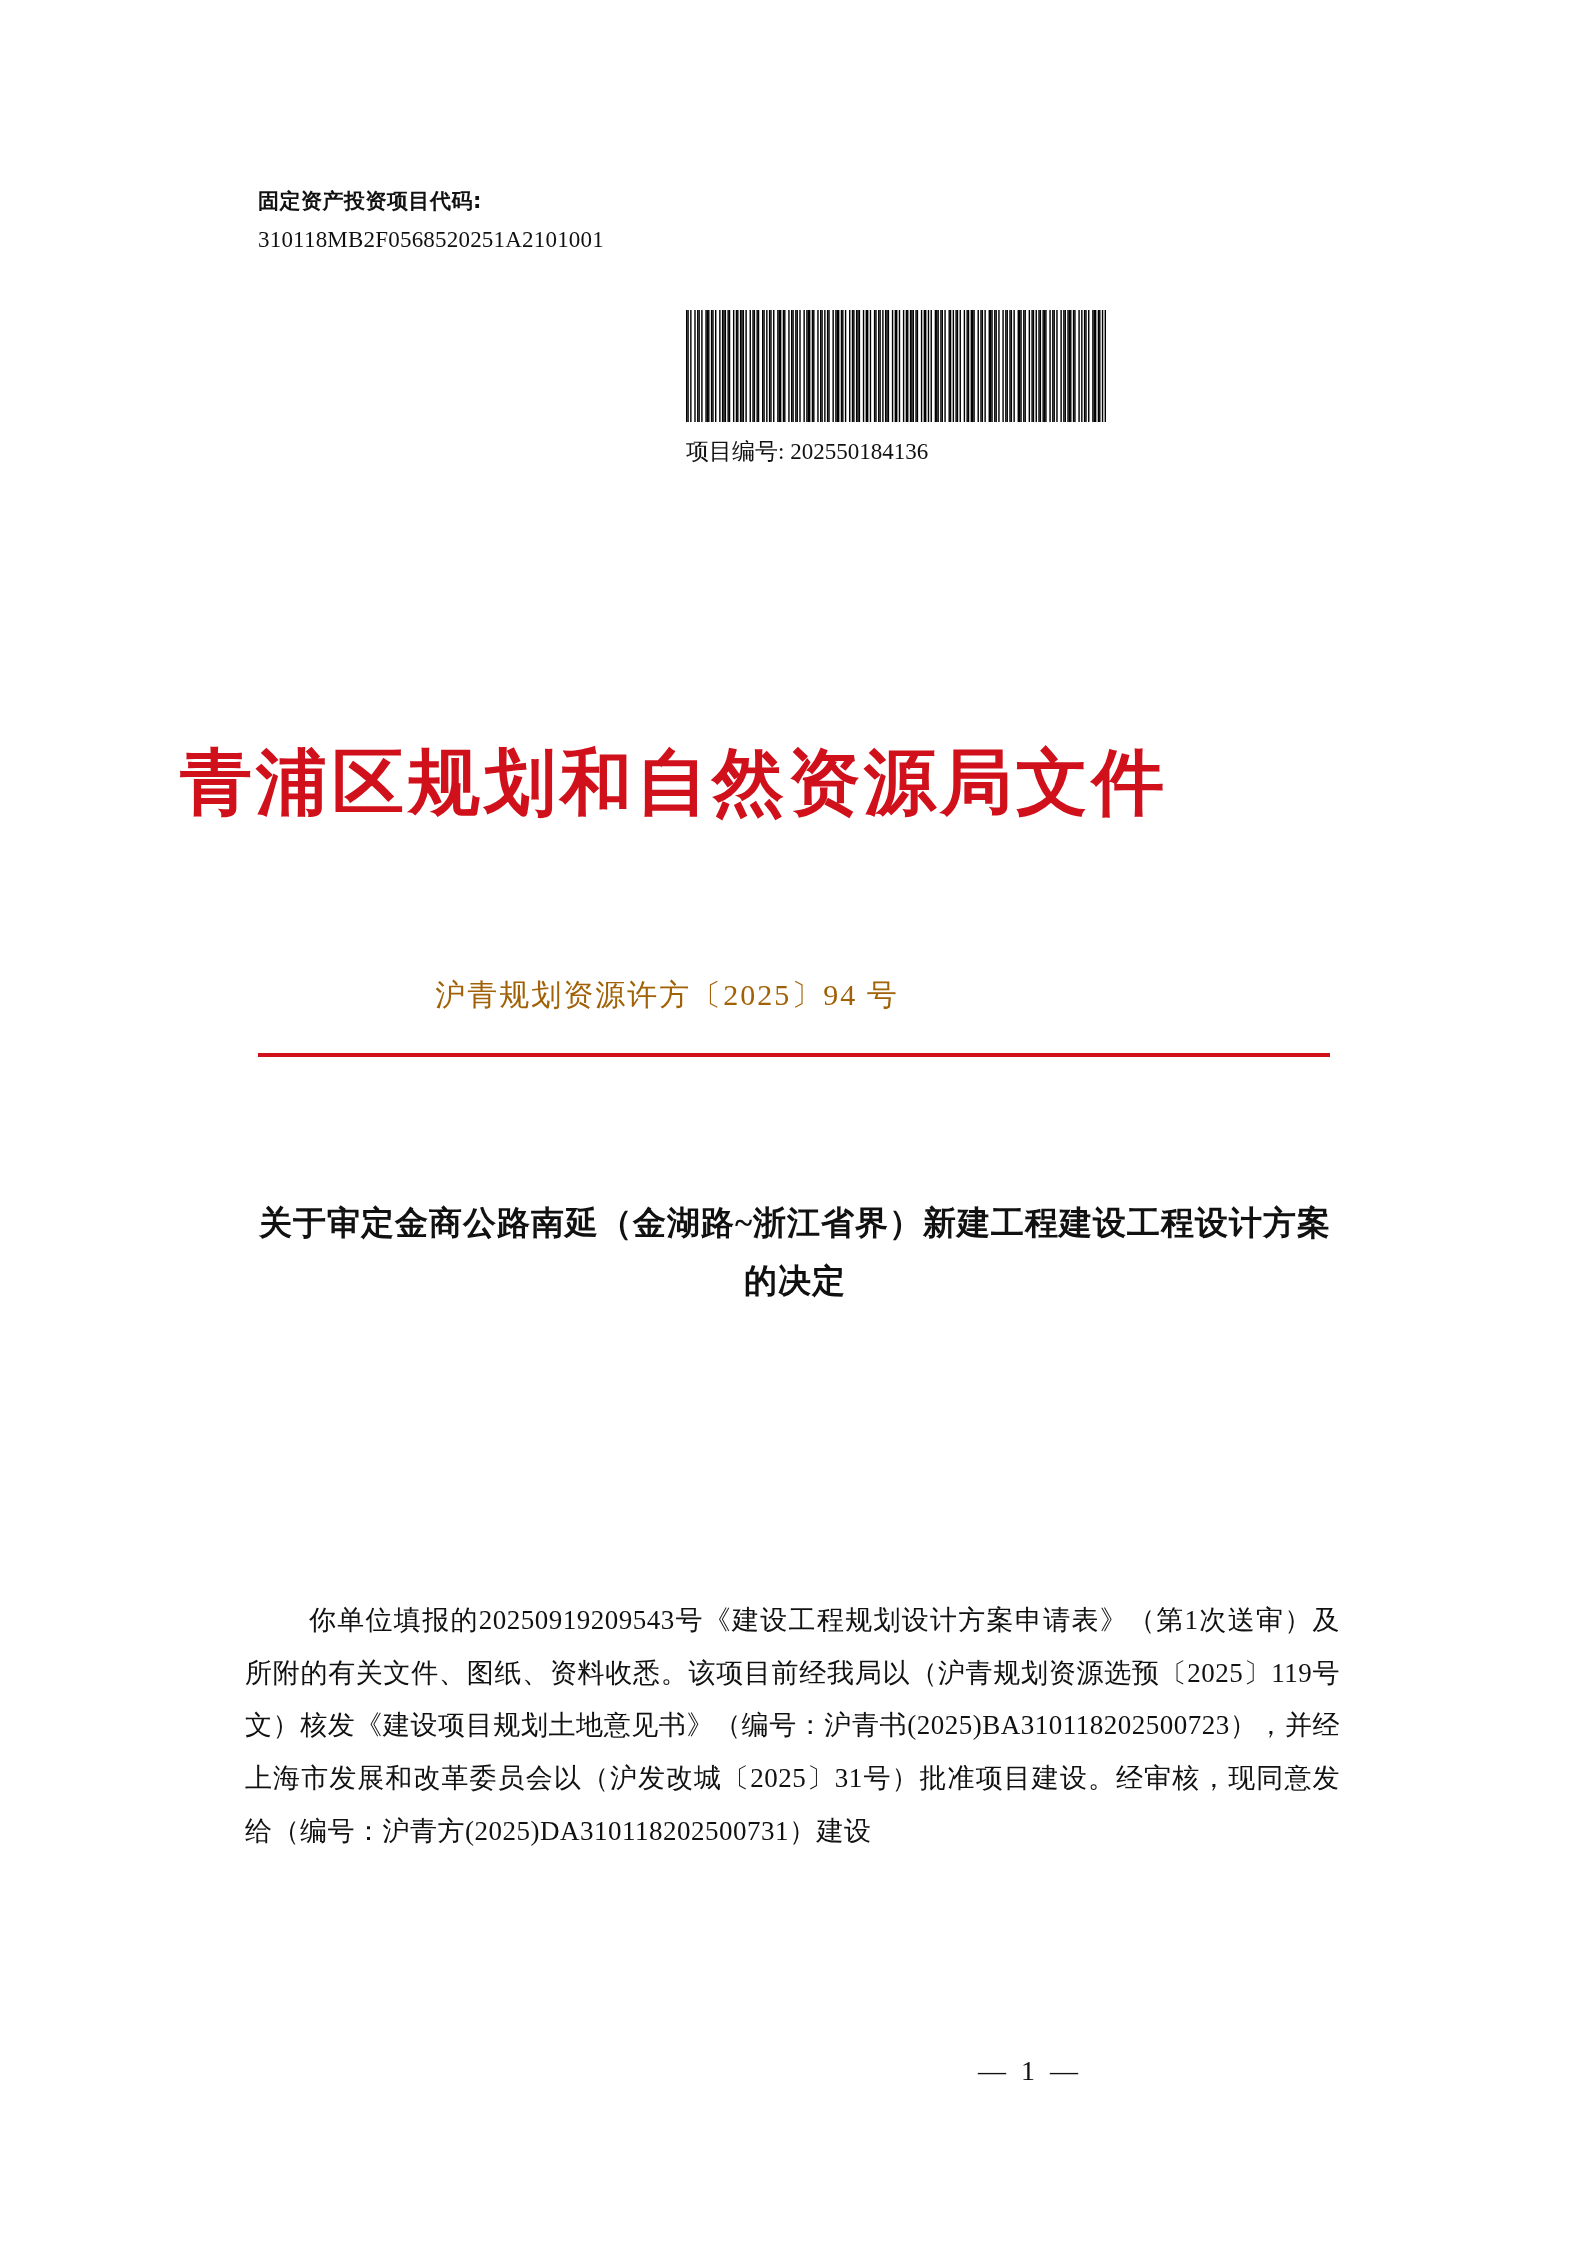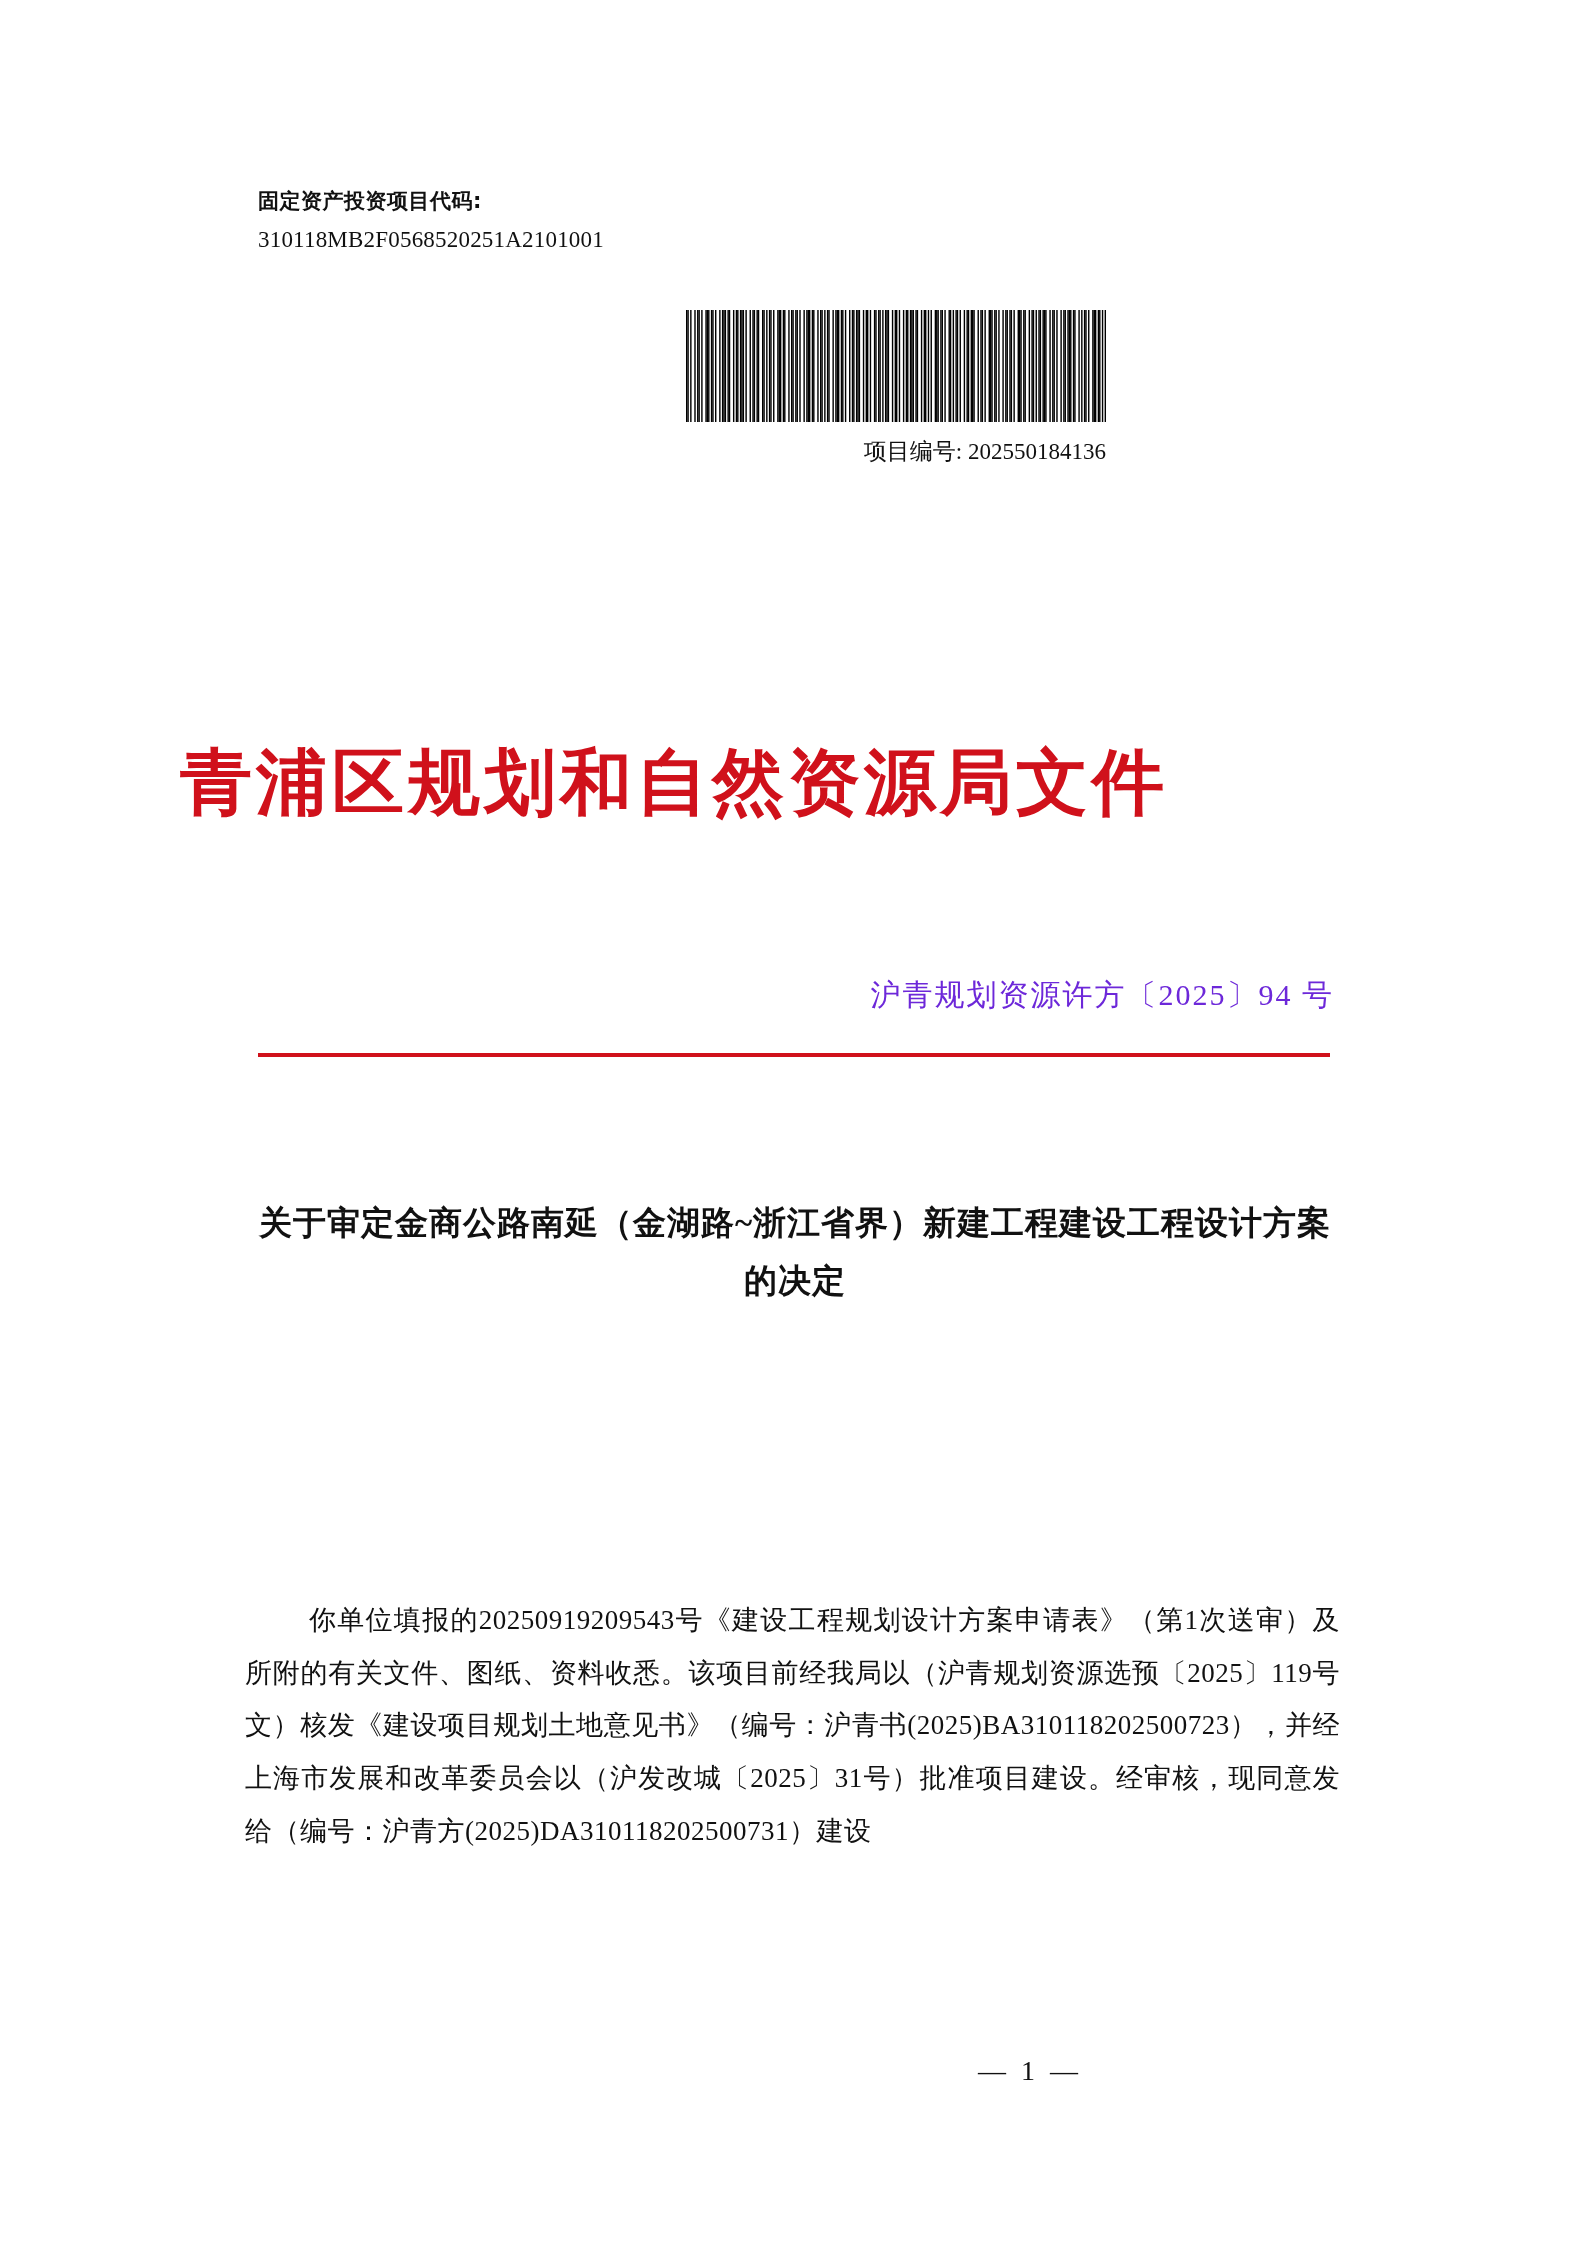--- a/index.html
+++ b/index.html
@@ -45,21 +45,20 @@
     color: #111;
     display: block;
     margin-top: 4px;
   }
 
   
   .barcode-wrap {
     position: absolute;
     right: 228px;
     top: 310px;
-    text-align: right;
   }
   .barcode {
     height: 112px;
     width: 420px;
     display: block;
   }
   .barcode-caption {
     margin-top: 14px;
     font-family: "Liberation Serif", serif;
     font-size: 23px;
@@ -81,25 +80,25 @@
     letter-spacing: 4px;
     white-space: nowrap;
   }
 
   
   .doc-number {
     position: absolute;
     left: 0;
     right: 0;
     top: 975px;
-    text-align: right;
+    text-align: center;
     font-family: "Liberation Serif", serif;
     font-size: 30px;
     letter-spacing: 2px;
-    color: #6d28d9;
+    color: #a16207;
   }
 
   
   .red-rule {
     position: absolute;
     left: 258px;
     width: 1072px;
     top: 1053px;
     height: 4px;
     background: #d0111b;

